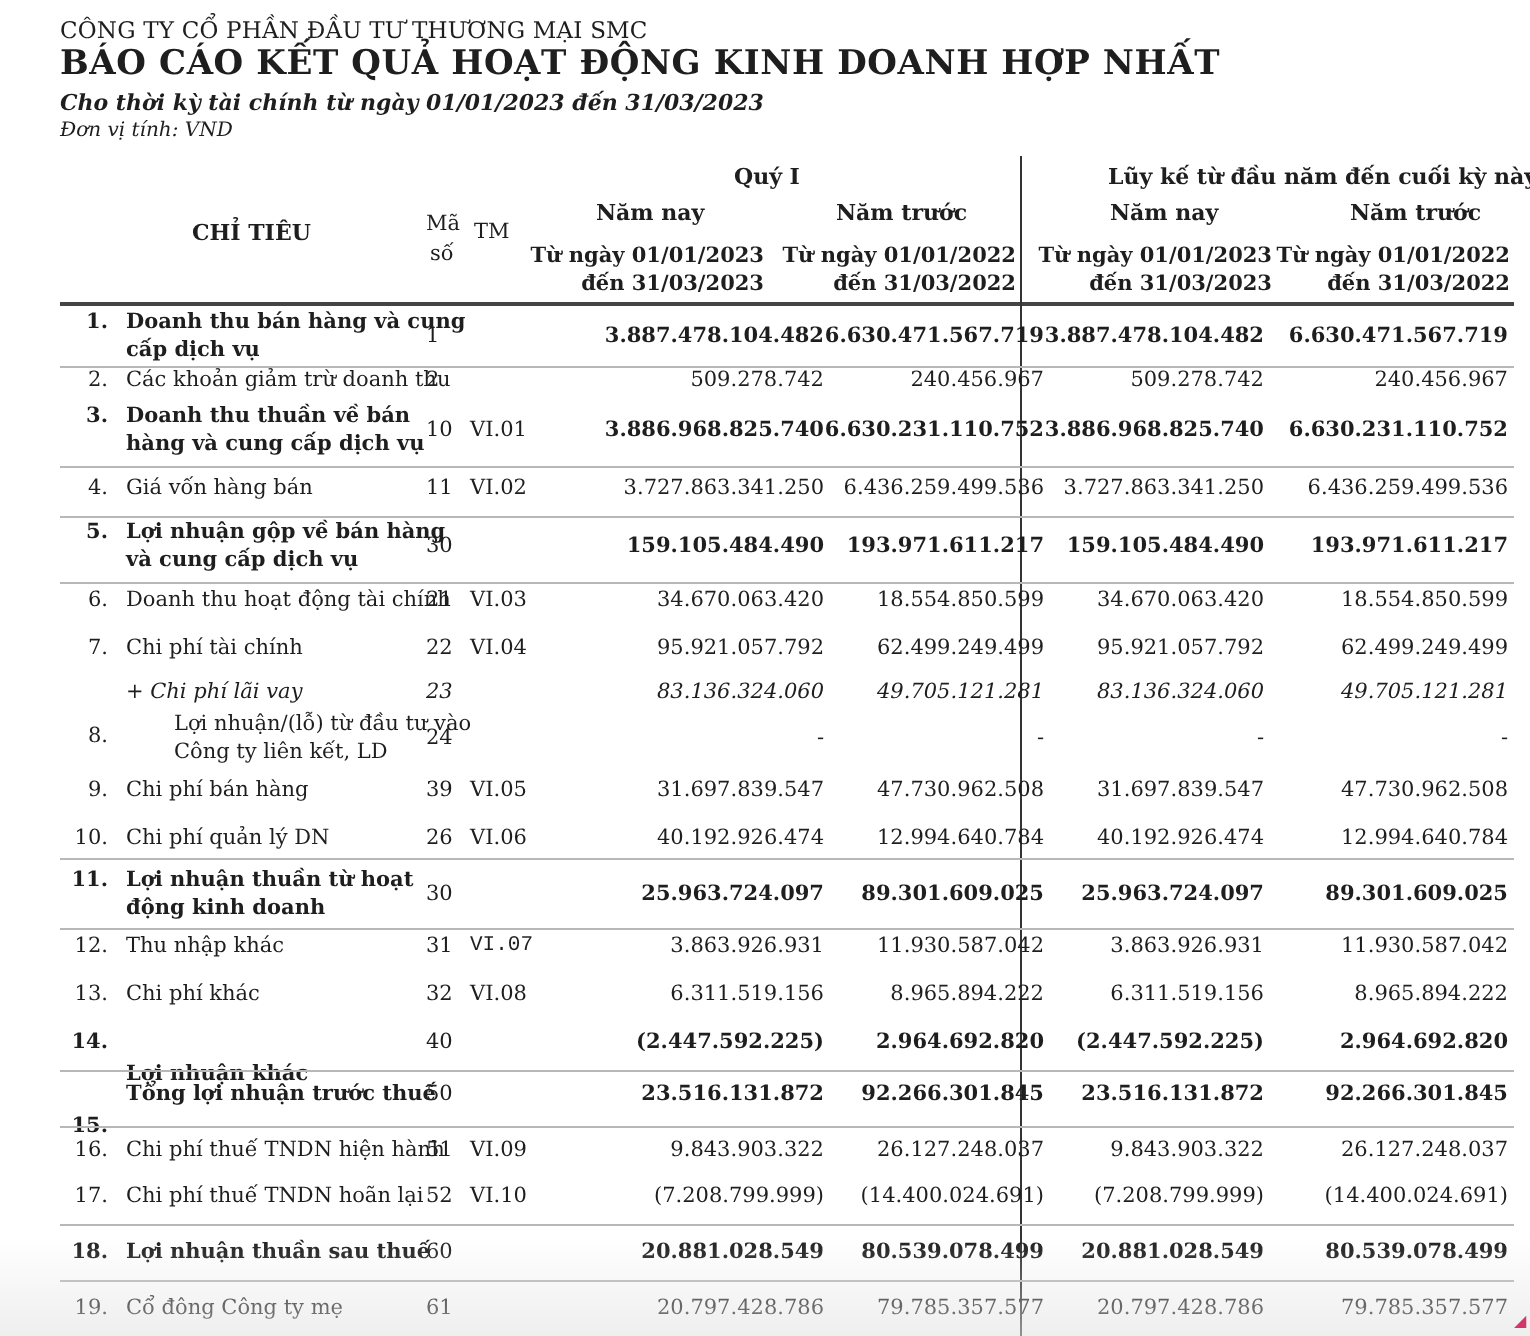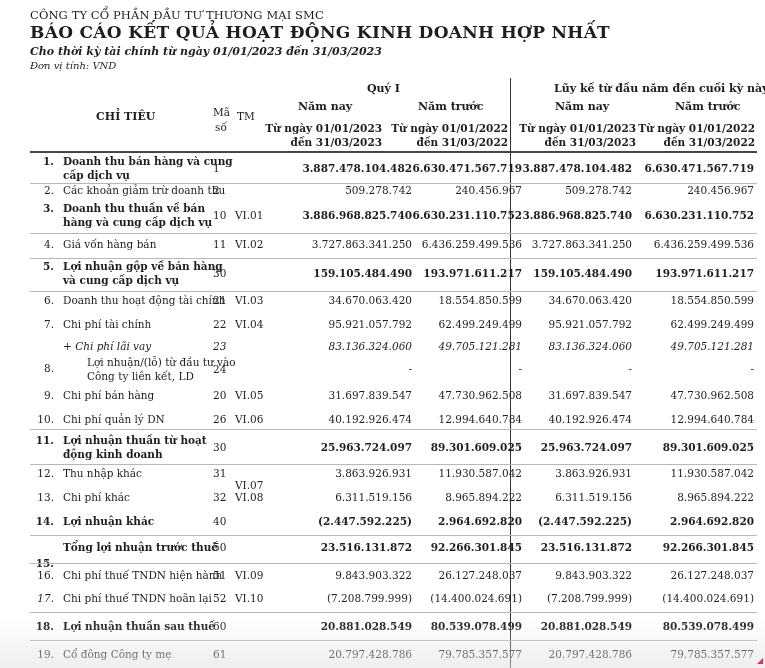--- a/index.html
+++ b/index.html
@@ -169,21 +169,21 @@
         <span class="code" style="top: 7px;">24</span>
         <span class="tm" style="top: 7px;"></span>
         <span class="v v1" style="top: 7px;">-</span>
         <span class="v v2" style="top: 7px;">-</span>
         <span class="v v3" style="top: 7px;">-</span>
         <span class="v v4" style="top: 7px;">-</span>
       </div>
       <div class="row" style="top: 389px; height: 17px;">
         <span class="idx" style="top: 0px;">9.</span>
         <span class="lbl" style="top: 0px;">Chi phí bán hàng</span>
-        <span class="code" style="top: 0px;">20</span>
+        <span class="code" style="top: 0px;">39</span>
         <span class="tm" style="top: 0px;">VI.05</span>
         <span class="v v1" style="top: 0px;">31.697.839.547</span>
         <span class="v v2" style="top: 0px;">47.730.962.508</span>
         <span class="v v3" style="top: 0px;">31.697.839.547</span>
         <span class="v v4" style="top: 0px;">47.730.962.508</span>
       </div>
       <div class="row" style="top: 413px; height: 17px;">
         <span class="idx" style="top: 0px;">10.</span>
         <span class="lbl" style="top: 0px;">Chi phí quản lý DN</span>
         <span class="code" style="top: 0px;">26</span>
@@ -200,39 +200,39 @@
         <span class="tm" style="top: 7px;"></span>
         <span class="v v1" style="top: 7px;">25.963.724.097</span>
         <span class="v v2" style="top: 7px;">89.301.609.025</span>
         <span class="v v3" style="top: 7px;">25.963.724.097</span>
         <span class="v v4" style="top: 7px;">89.301.609.025</span>
       </div>
       <div class="row" style="top: 467px; height: 17px;">
         <span class="idx" style="top: 0px;">12.</span>
         <span class="lbl" style="top: 0px;">Thu nhập khác</span>
         <span class="code" style="top: 0px;">31</span>
-        <span class="tm" style="top: 12px;">VI.07</span>
+        <span class="tm" style="top: 0px; font-family: Liberation Mono, monospace;">VI.07</span>
         <span class="v v1" style="top: 0px;">3.863.926.931</span>
         <span class="v v2" style="top: 0px;">11.930.587.042</span>
         <span class="v v3" style="top: 0px;">3.863.926.931</span>
         <span class="v v4" style="top: 0px;">11.930.587.042</span>
       </div>
       <div class="row" style="top: 491px; height: 17px;">
         <span class="idx" style="top: 0px;">13.</span>
         <span class="lbl" style="top: 0px;">Chi phí khác</span>
         <span class="code" style="top: 0px;">32</span>
         <span class="tm" style="top: 0px;">VI.08</span>
         <span class="v v1" style="top: 0px;">6.311.519.156</span>
         <span class="v v2" style="top: 0px;">8.965.894.222</span>
         <span class="v v3" style="top: 0px;">6.311.519.156</span>
         <span class="v v4" style="top: 0px;">8.965.894.222</span>
       </div>
       <div class="row bold" style="top: 515px; height: 17px;">
         <span class="idx" style="top: 0px;">14.</span>
-        <span class="lbl" style="top: 0px;">Lợi nhuận khác</span>
+        <span class="lbl" style="top: 16px;">Lợi nhuận khác</span>
         <span class="code" style="top: 0px;">40</span>
         <span class="tm" style="top: 0px;"></span>
         <span class="v v1" style="top: 0px;">(2.447.592.225)</span>
         <span class="v v2" style="top: 0px;">2.964.692.820</span>
         <span class="v v3" style="top: 0px;">(2.447.592.225)</span>
         <span class="v v4" style="top: 0px;">2.964.692.820</span>
       </div>
       <div class="row bold" style="top: 541px; height: 17px;">
         <span class="idx" style="top: 16px;">15.</span>
         <span class="lbl" style="top: 0px;">Tổng lợi nhuận trước thuế</span>
@@ -247,21 +247,21 @@
         <span class="idx" style="top: 0px;">16.</span>
         <span class="lbl" style="top: 0px;">Chi phí thuế TNDN hiện hành</span>
         <span class="code" style="top: 0px;">51</span>
         <span class="tm" style="top: 0px;">VI.09</span>
         <span class="v v1" style="top: 0px;">9.843.903.322</span>
         <span class="v v2" style="top: 0px;">26.127.248.037</span>
         <span class="v v3" style="top: 0px;">9.843.903.322</span>
         <span class="v v4" style="top: 0px;">26.127.248.037</span>
       </div>
       <div class="row" style="top: 592px; height: 17px;">
-        <span class="idx" style="top: 0px; font-style: italic;">17.</span>
+        <span class="idx" style="top: 0px;">17.</span>
         <span class="lbl" style="top: 0px;">Chi phí thuế TNDN hoãn lại</span>
         <span class="code" style="top: 0px;">52</span>
         <span class="tm" style="top: 0px;">VI.10</span>
         <span class="v v1" style="top: 0px;">(7.208.799.999)</span>
         <span class="v v2" style="top: 0px;">(14.400.024.691)</span>
         <span class="v v3" style="top: 0px;">(7.208.799.999)</span>
         <span class="v v4" style="top: 0px;">(14.400.024.691)</span>
       </div>
       <div class="row bold" style="top: 620px; height: 17px;">
         <span class="idx" style="top: 0px;">18.</span>

